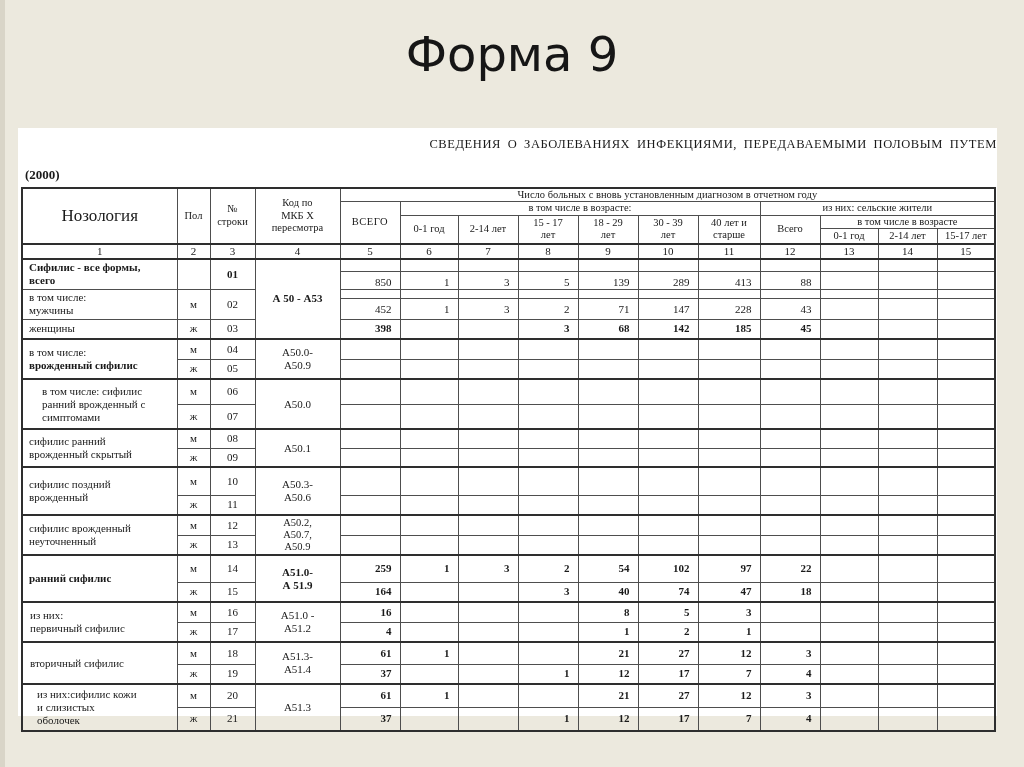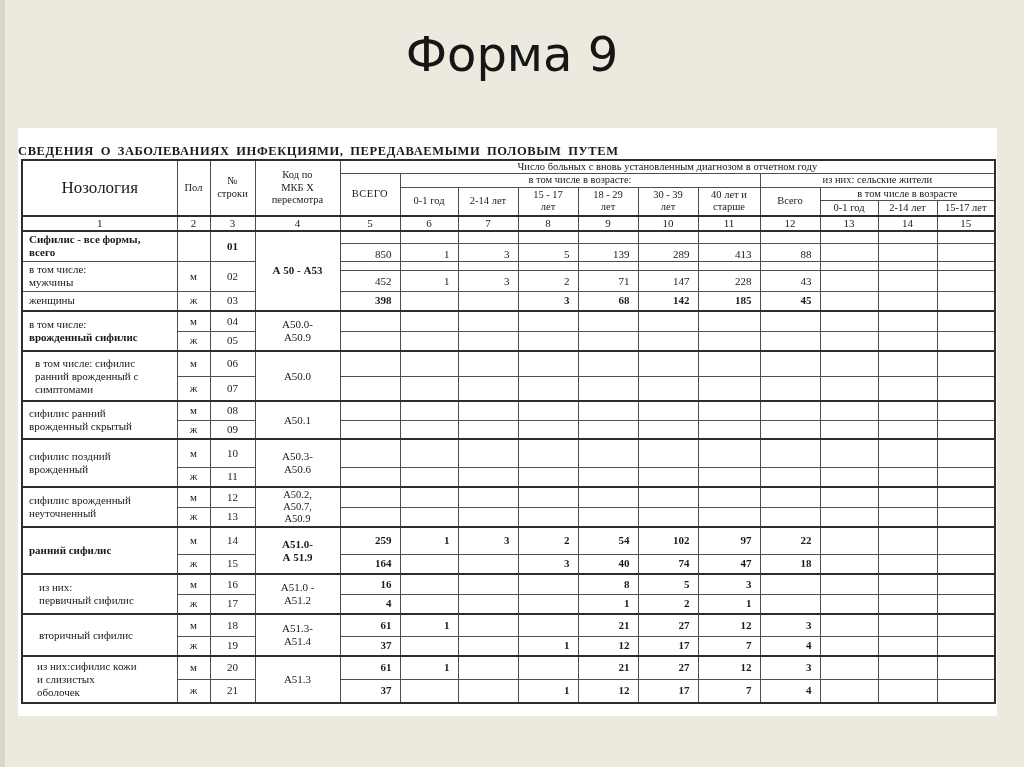--- a/index.html
+++ b/index.html
@@ -2,53 +2,54 @@
 <html><head>
 <meta charset="utf-8">
 <style>
   html,body{margin:0;padding:0}
   body{width:1024px;height:767px;background:#ece9de;position:relative;overflow:hidden;
        font-family:"Liberation Serif",serif;color:#1a1a1a}
   .edge-strip{position:absolute;left:0;top:0;width:5px;height:767px;background:#d9d5c8}
   .slide-title{position:absolute;top:28px;left:0;width:1024px;text-align:center;
        font-family:"DejaVu Sans","Liberation Sans",sans-serif;font-size:48px;color:#161616;line-height:1.1}
   .panel{position:absolute;left:18px;top:128px;width:979px;height:588px;background:#ffffff}
-  .form-title{text-align:left;font-weight:bold;font-size:12.5px;letter-spacing:.6px;padding-top:16px;
+  .form-title{text-align:right;font-weight:normal;font-size:12.5px;letter-spacing:.6px;padding-top:9px;
        word-spacing:3px}
   .year{font-weight:bold;font-size:13px;margin:15px 0 4px 7px}
   table{border-collapse:collapse;table-layout:fixed;width:973px;margin-left:3px;
        border:2px solid #2e2e2e}
   td{border:1px solid #4e4e4e;font-size:11px;line-height:1.18;text-align:center;vertical-align:middle;
        padding:0 2px;overflow:hidden;white-space:pre-line}
   tr.hr td{font-size:10.5px}
   td.total-h{font-size:11.5px;letter-spacing:.5px}
   td.small-h{font-size:10px}
   tr.nums td{border-top-width:2px;border-bottom-width:2px;border-top-color:#2e2e2e;border-bottom-color:#2e2e2e;font-size:11px}
   tr.gt td{border-top-width:2px;border-top-color:#2e2e2e}
   td.lbl{text-align:left;padding-left:6px;padding-right:3px}
-  td.ind1{padding-left:12px}
-  td.ind2{padding-left:16px}
+  td.ind1{padding-left:19px}
+  td.ind2{padding-left:7px}
   td.ind3{padding-left:14px}
   .b{font-weight:bold}
   td.v{text-align:right;padding-right:8px;font-weight:bold}
   .blk{display:block;text-align:left}
   .blk-r{display:block;padding-right:4px}
   td.sp{padding:0;vertical-align:top}
   td.sp .al{display:block;height:11px;border-bottom:1px solid #4e4e4e}
   td.sp.sp2 .al{height:8px}
   td.sp .vv{display:block;text-align:right;padding:4px 8px 0 0;font-weight:normal}
 </style>
 </head>
 <body>
 
 <div class="edge-strip"></div>
 <div class="slide-title">Форма 9</div>
 
 <div class="panel">
   <div class="form-title">СВЕДЕНИЯ О ЗАБОЛЕВАНИЯХ ИНФЕКЦИЯМИ, ПЕРЕДАВАЕМЫМИ ПОЛОВЫМ ПУТЕМ</div>
+  <div class="year">(2000)</div>
 
   <table>
     <colgroup>
       <col style="width:155px">
         <col style="width:33px">
         <col style="width:45px">
         <col style="width:85px">
       <col style="width:60px">
         <col style="width:58px">
         <col style="width:60px">

